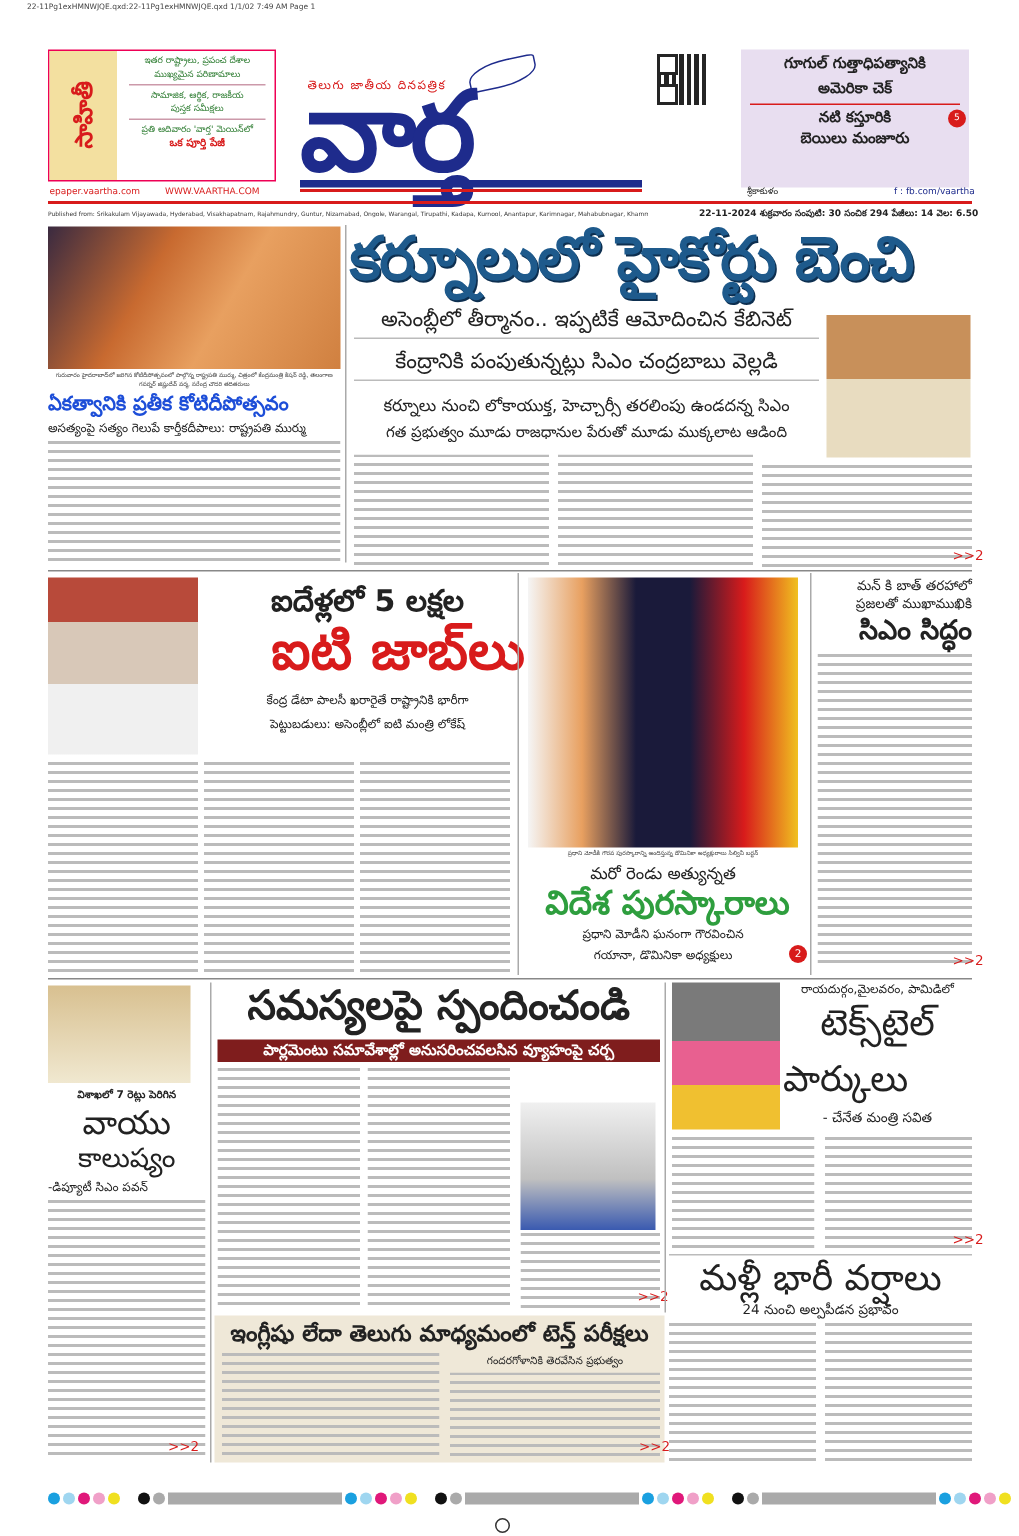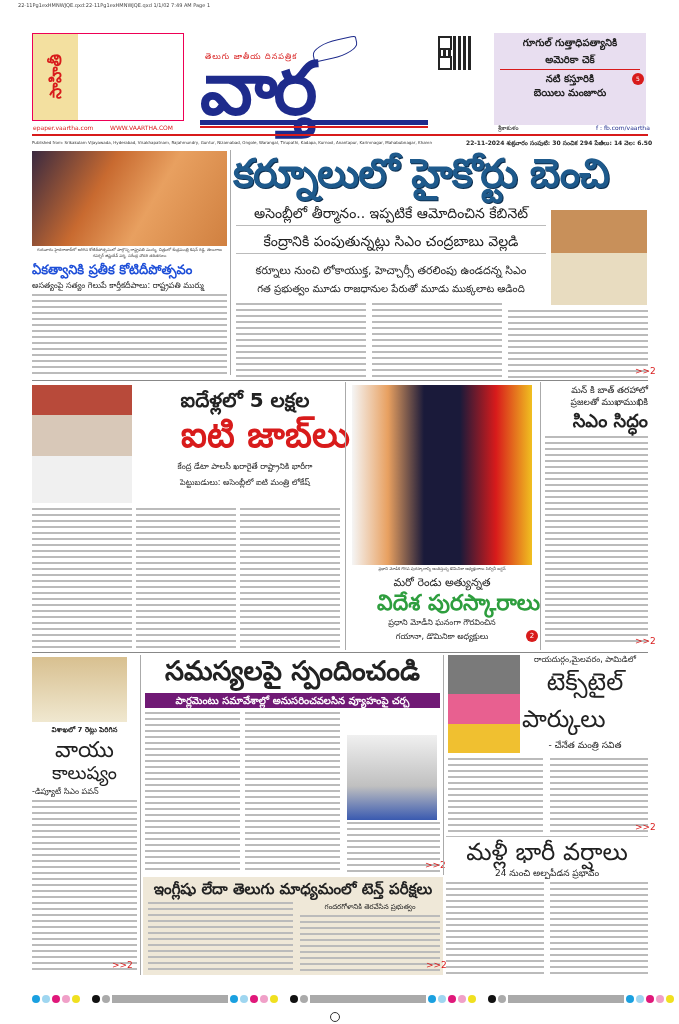--- a/index.html
+++ b/index.html
@@ -42,35 +42,45 @@
 .hrule{height:1px;background:#bbb}
 .main-head{left:233px;top:150px;width:415px;font-size:40px;line-height:46px;color:#1e5a8c;font-weight:bold;text-shadow:1px 1px 0 #0d2f50;letter-spacing:-1px;white-space:nowrap}
 .sub1{font-size:14px;line-height:18px;text-align:center;white-space:nowrap}
 .p-cbn{left:551px;top:210px;width:96px;height:95px;background:linear-gradient(180deg,#c8905a 0 45%,#e8dcc0 45%)}
 .p-lokesh{left:32px;top:385px;width:100px;height:118px;background:linear-gradient(180deg,#b84a3a 0 25%,#d8c8b8 25% 60%,#f0f0f0 60%)}
 .p-modi{left:352px;top:385px;width:180px;height:180px;background:linear-gradient(90deg,#f5f5f5,#e8a060 20%,#1a1a3a 40%,#1a1a3a 60%,#d81b1b 80%,#f0c020)}
 .p-pawan{left:32px;top:657px;width:95px;height:65px;background:linear-gradient(180deg,#d8c090,#f0e8d0)}
 .p-savitha{left:448px;top:655px;width:72px;height:98px;background:linear-gradient(180deg,#7a7a7a 0 40%,#e86090 40% 70%,#f0c030 70%)}
 .p-jagan{left:347px;top:735px;width:90px;height:85px;background:linear-gradient(180deg,#f0f0f0,#c0c0c0 60%,#3a5ab0)}
 .green{color:#2e9e3e;font-weight:bold}
-.red-banner{background:#701a75;color:#fff;font-size:10px;text-align:center;line-height:15px;font-weight:bold;white-space:nowrap}
+.red-banner{background:#7f1d1d;color:#fff;font-size:10px;text-align:center;line-height:15px;font-weight:bold;white-space:nowrap}
 .marks{top:993px;height:12px;display:flex;align-items:center;gap:2px}
 .dot{width:8px;height:8px;border-radius:50%}
 .gbar{height:8px;background:#aaa}
 .more{color:#d81b1b;font-size:9px}
 </style>
 </head>
 <body>
 
 <div class="abs slug">22-11Pg1exHMNWJQE.qxd:22-11Pg1exHMNWJQE.qxd  1/1/02  7:49 AM  Page 1</div>
 
 <div class="abs promo">
   <div class="sun">
       <span>సాహితీ</span>
     </div>
+  <div class="lines">
+    <div>ఇతర రాష్ట్రాలు, ప్రపంచ దేశాల</div>
+    <div>ముఖ్యమైన పరిణామాలు</div>
+    <hr>
+    <div>సామాజిక, ఆర్థిక, రాజకీయ</div>
+    <div>పుస్తక సమీక్షలు</div>
+    <hr>
+    <div class="blk">ప్రతి ఆదివారం 'వార్త' మెయిన్‌లో</div>
+    <div class="red">ఒక పూర్తి పేజీ</div>
+  </div>
 </div>
 <div class="abs urls" style="left:33px">epaper.vaartha.com</div>
 <div class="abs urls" style="left:110px">WWW.VAARTHA.COM</div>
 
 <div class="abs tag">తెలుగు జాతీయ దినపత్రిక</div>
 <div class="abs bird"></div>
 <div class="abs mast">వార్త</div>
 <div class="abs mastbar"></div>
 <div class="abs mastred"></div>
 <div class="abs qr"></div>
@@ -120,21 +130,21 @@
 <div class="abs" style="left:140px;top:478px;width:210px;font-size:8px;text-align:center;white-space:nowrap">పెట్టుబడులు: అసెంబ్లీలో ఐటి మంత్రి లోకేష్</div>
 <div class="abs body-text" style="left:32px;top:508px;width:100px;height:140px"></div>
 <div class="abs body-text" style="left:136px;top:508px;width:100px;height:140px"></div>
 <div class="abs body-text" style="left:240px;top:508px;width:100px;height:140px"></div>
 
 <div class="abs vrule" style="left:345px;top:382px;height:268px"></div>
 
 <div class="abs p-modi"></div>
 <div class="abs cap" style="left:352px;top:566px;width:180px">ప్రధాని మోడీకి గౌరవ పురస్కారాన్ని అందిస్తున్న డొమినికా అధ్యక్షురాలు సిల్వినీ బర్టన్</div>
 <div class="abs" style="left:352px;top:576px;width:180px;font-size:11px;text-align:center;white-space:nowrap">మరో రెండు అత్యున్నత</div>
-<div class="abs green" style="left:350px;top:590px;width:190px;font-size:22px;text-align:right;white-space:nowrap">విదేశ పురస్కారాలు</div>
+<div class="abs green" style="left:350px;top:590px;width:190px;font-size:22px;text-align:center;white-space:nowrap">విదేశ పురస్కారాలు</div>
 <div class="abs" style="left:352px;top:618px;width:180px;font-size:8px;text-align:center;white-space:nowrap">ప్రధాని మోడీని ఘనంగా గౌరవించిన</div>
 <div class="abs" style="left:352px;top:632px;width:180px;font-size:8px;text-align:center;white-space:nowrap">గయానా, డొమినికా అధ్యక్షులు</div>
 <div class="abs" style="left:526px;top:630px;width:12px;height:12px;border-radius:50%;background:#d81b1b;color:#fff;font-size:7px;text-align:center;line-height:12px">2</div>
 
 <div class="abs vrule" style="left:540px;top:382px;height:268px"></div>
 
 <div class="abs" style="left:545px;top:385px;width:103px;font-size:9px;text-align:right;white-space:nowrap">మన్ కి బాత్ తరహాలో</div>
 <div class="abs" style="left:545px;top:397px;width:103px;font-size:9px;text-align:right;white-space:nowrap">ప్రజలతో ముఖాముఖికి</div>
 <div class="abs" style="left:545px;top:410px;width:103px;font-size:18px;font-weight:bold;text-align:right;white-space:nowrap">సిఎం సిద్ధం</div>
 <div class="abs body-text" style="left:545px;top:436px;width:103px;height:210px"></div>

